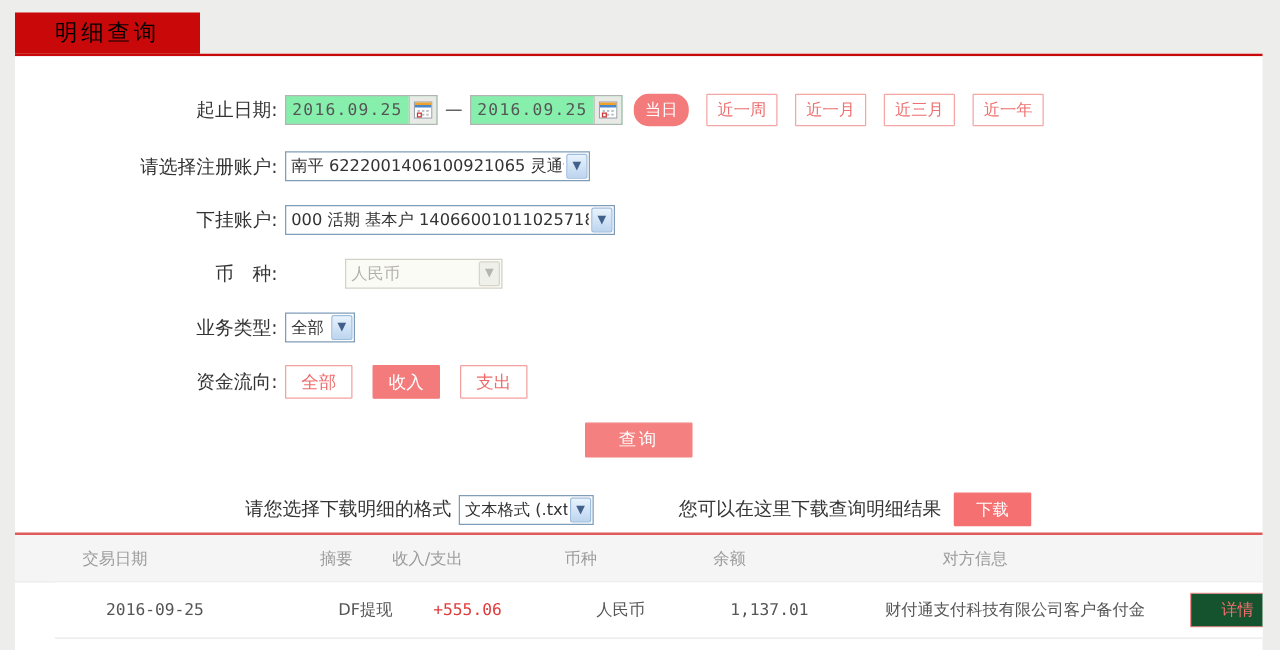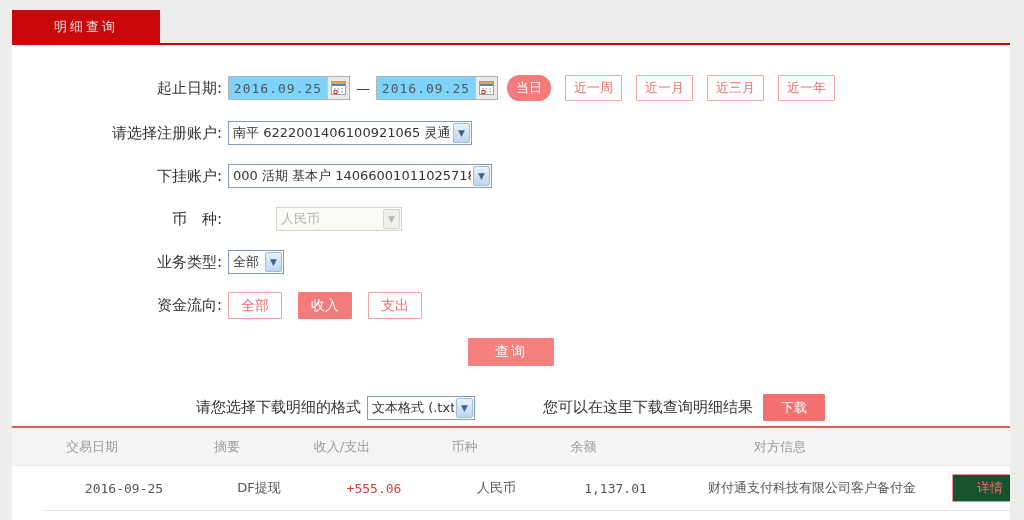--- a/index.html
+++ b/index.html
@@ -5,42 +5,42 @@
   * { margin:0; padding:0; box-sizing:border-box; }
   html,body { width:1024px; height:520px; }
   body {
     background:#ededeb;
     font-family:"DejaVu Sans", sans-serif;
     font-size:14px; color:#333;
     position:relative; overflow:hidden;
   }
   .tab {
     position:absolute; left:12px; top:10px; width:148px; height:33px;
-    background:#c90909; color:#e5e5e5; text-align:center; line-height:33px;
-    font-size:13px; letter-spacing:3px; cursor:pointer;
+    background:#c90909; color:#000000; text-align:center; line-height:33px;
+    font-size:18px; letter-spacing:3px; cursor:pointer;
   }
   .tab-line { position:absolute; left:12px; right:14px; top:43px; height:2px; background:#c90909; }
   .content { position:absolute; left:12px; right:14px; top:45px; bottom:0; background:#fff; }
 
   .form-row { position:absolute; left:0; right:0; display:flex; align-items:center; }
   .form-label { width:210px; text-align:right; margin-right:6px; font-size:15px; color:#333; white-space:pre; }
 
   .row-date   { top:30px;  height:26px; }
   .row-reg    { top:76px;  height:24px; }
   .row-sub    { top:119px; height:24px; }
   .row-cur    { top:162px; height:24px;gap:48px; }
   .row-biz    { top:205px; height:24px; }
   .row-flow   { top:247px; height:27px; }
   .row-query  { top:293px; height:28px; justify-content:center; }
   .row-dl     { top:349px; height:27px; }
 
   
   .date-input {
     display:inline-flex; align-items:center; width:122px; height:24px;
-    border:1px solid #b3b3b3; background:#7dd3fc; cursor:text;
+    border:1px solid #b3b3b3; background:#86efac; cursor:text;
   }
   .date-text {
     flex:1; text-align:center; font-size:13px; color:#555;
     font-family:"DejaVu Sans Mono", monospace; letter-spacing:1px;
   }
   .cal-btn {
     width:22px; height:22px; background:#e9e9e6; border-left:1px solid #c6c6c2;
     display:flex; align-items:center; justify-content:center; cursor:pointer;
   }
   .date-sep { margin:0 6px; color:#444; }
@@ -95,21 +95,21 @@
     font-size:13px; cursor:pointer; font-family:inherit; border-radius:1px;
   }
 
   
   .table { position:absolute; left:0; right:0; top:381px; }
   .red-divider { height:2px; background:#e05a5a; }
   .thead, .trow { display:flex; align-items:center; }
   .thead { height:38px; background:#f5f5f5; border-bottom:1px solid #ececec; color:#9b9b9b; font-size:13px; }
   .trow  { height:45px; background:#fff; border-bottom:1px solid #e8e8e8; color:#555; font-size:13px;margin-left:32px; }
   .c { text-align:center; white-space:nowrap; overflow:hidden; }
-  .c1{width:160px;} .c2{width:110px;} .c3{width:120px;} .c4{width:125px;}
+  .c1{width:160px;} .c2{width:110px;text-align:right;} .c3{width:120px;} .c4{width:125px;}
   .c5{width:113px;} .c6{width:280px;} .c7{flex:1;}
   .num { font-family:"DejaVu Sans Mono", monospace; }
   .amount { color:#e03a3a; }
   .detail-btn {
     background:#14532d; border:1px solid #f2908f; color:#f26d6d;
     font-size:13px; padding:4px 24px; cursor:pointer; font-family:inherit; border-radius:1px;
   }
 </style>
 </head>
 <body>

